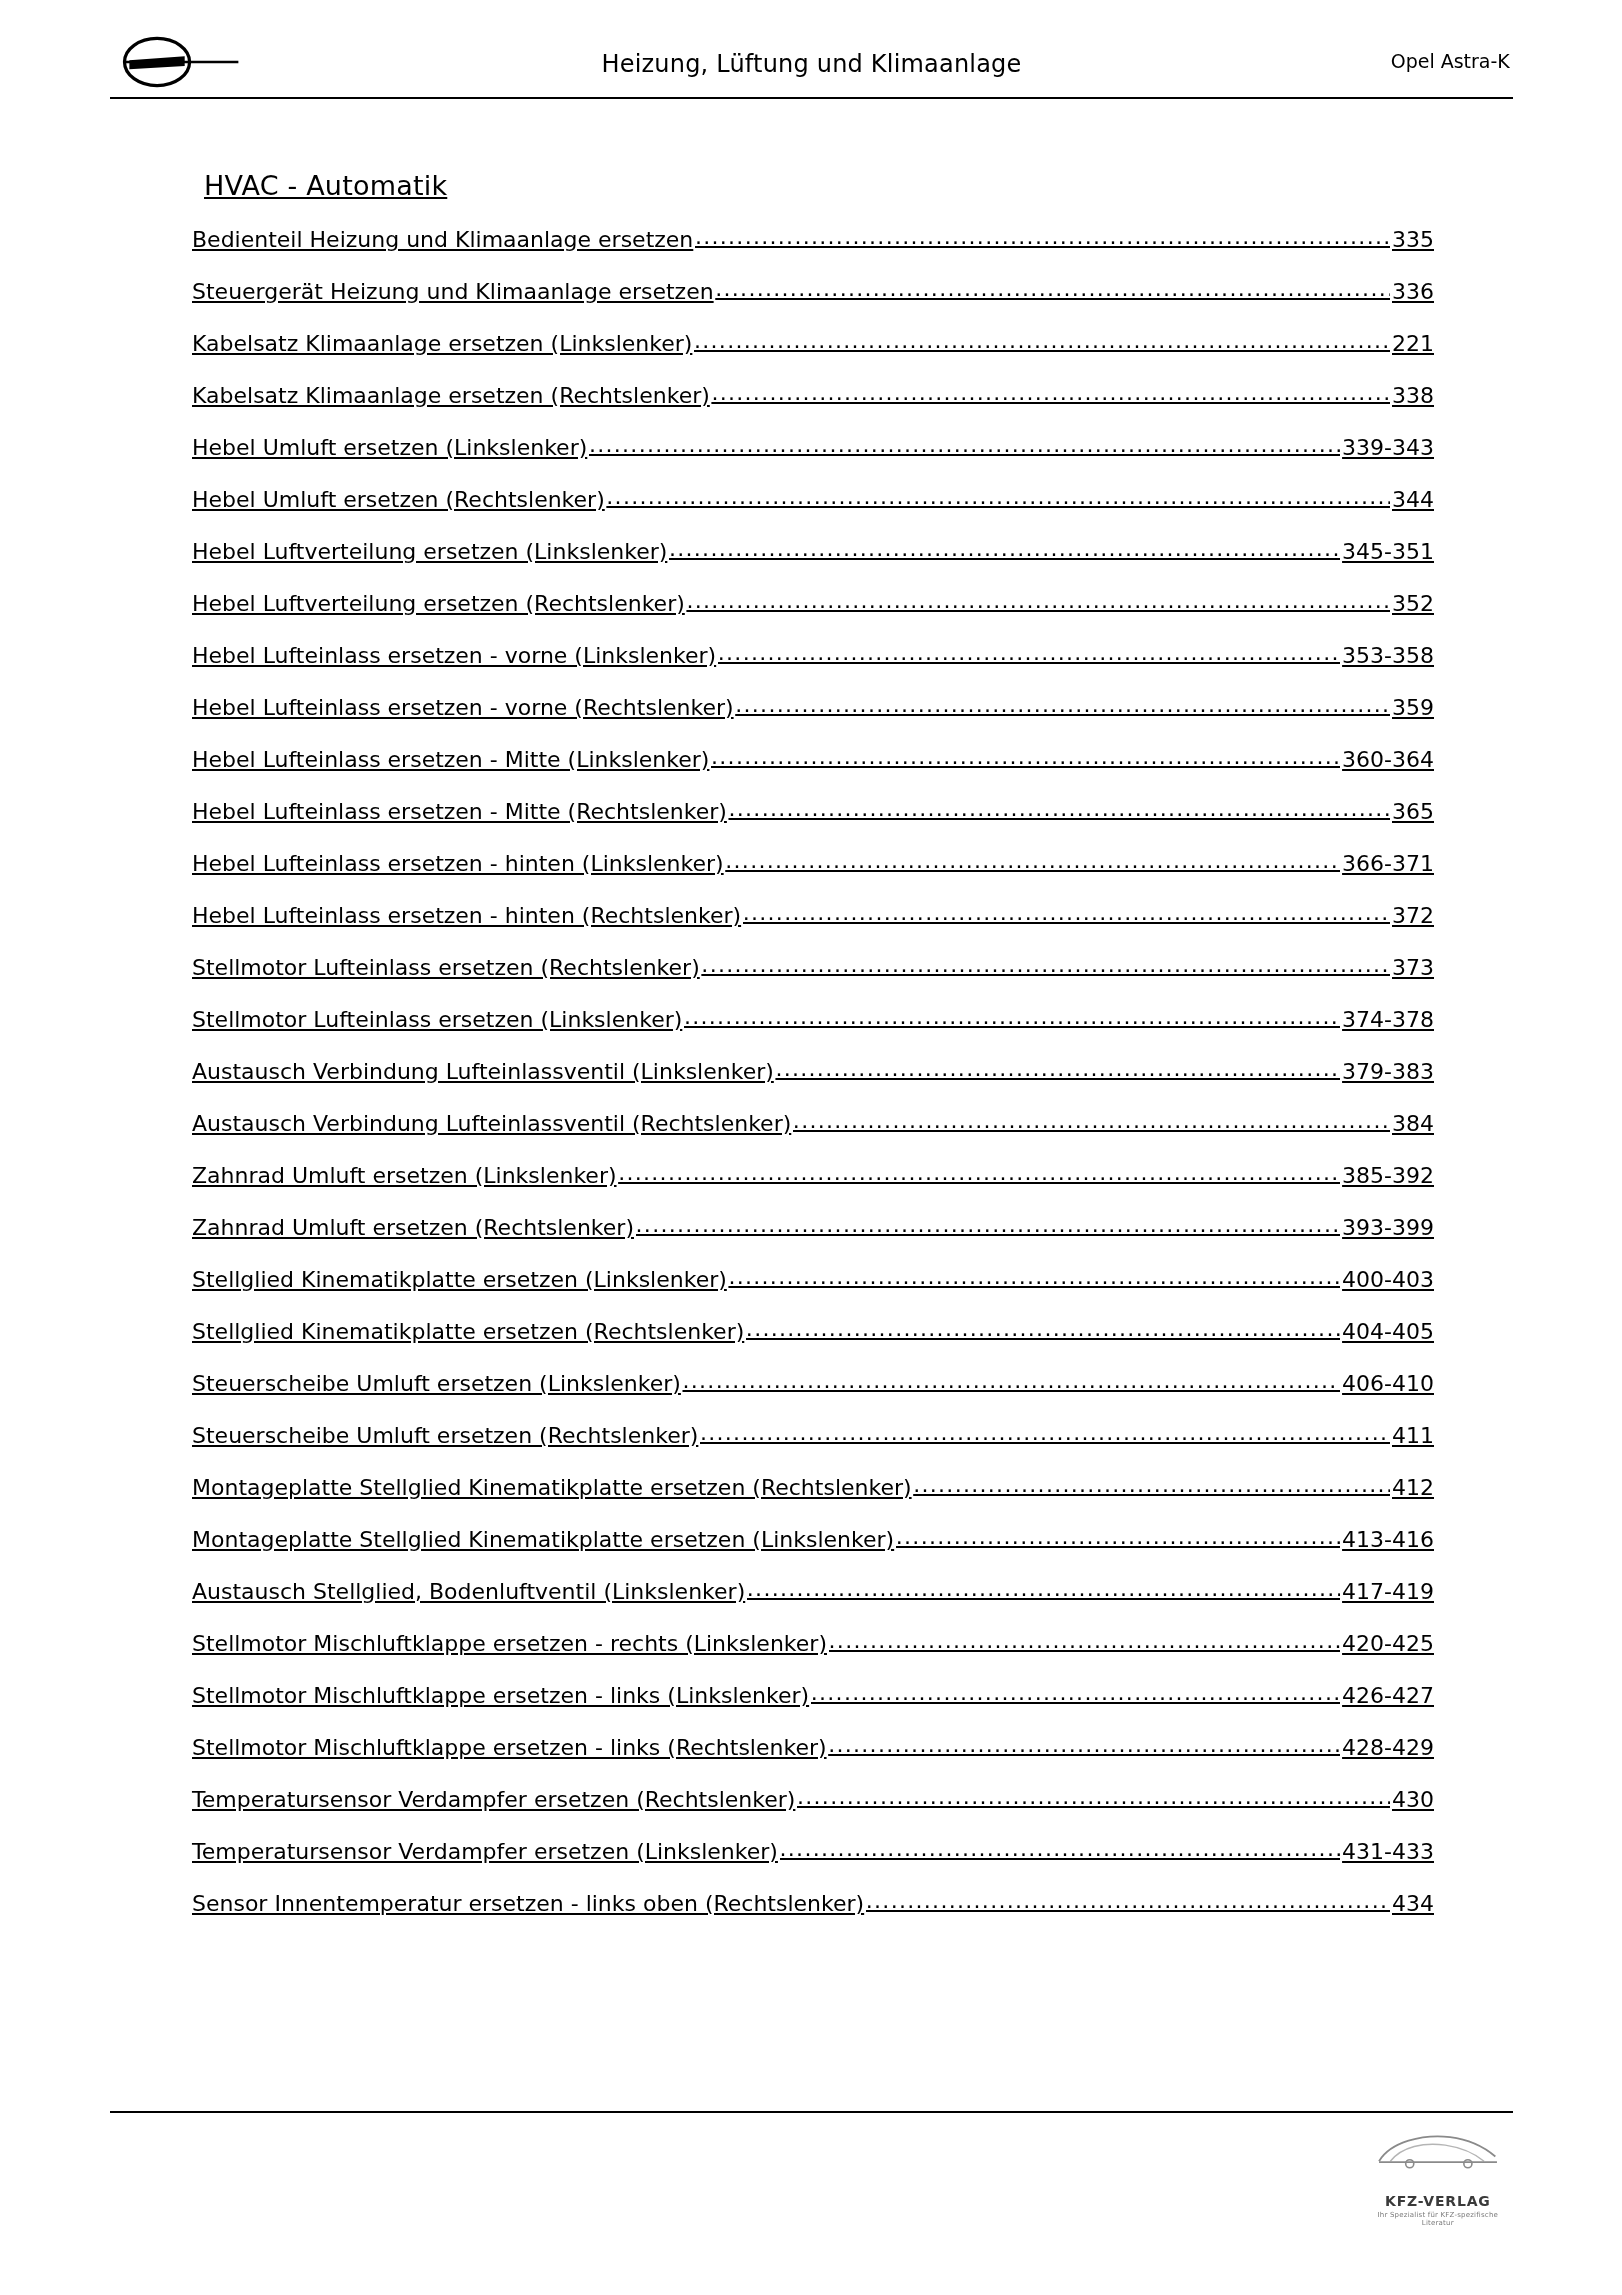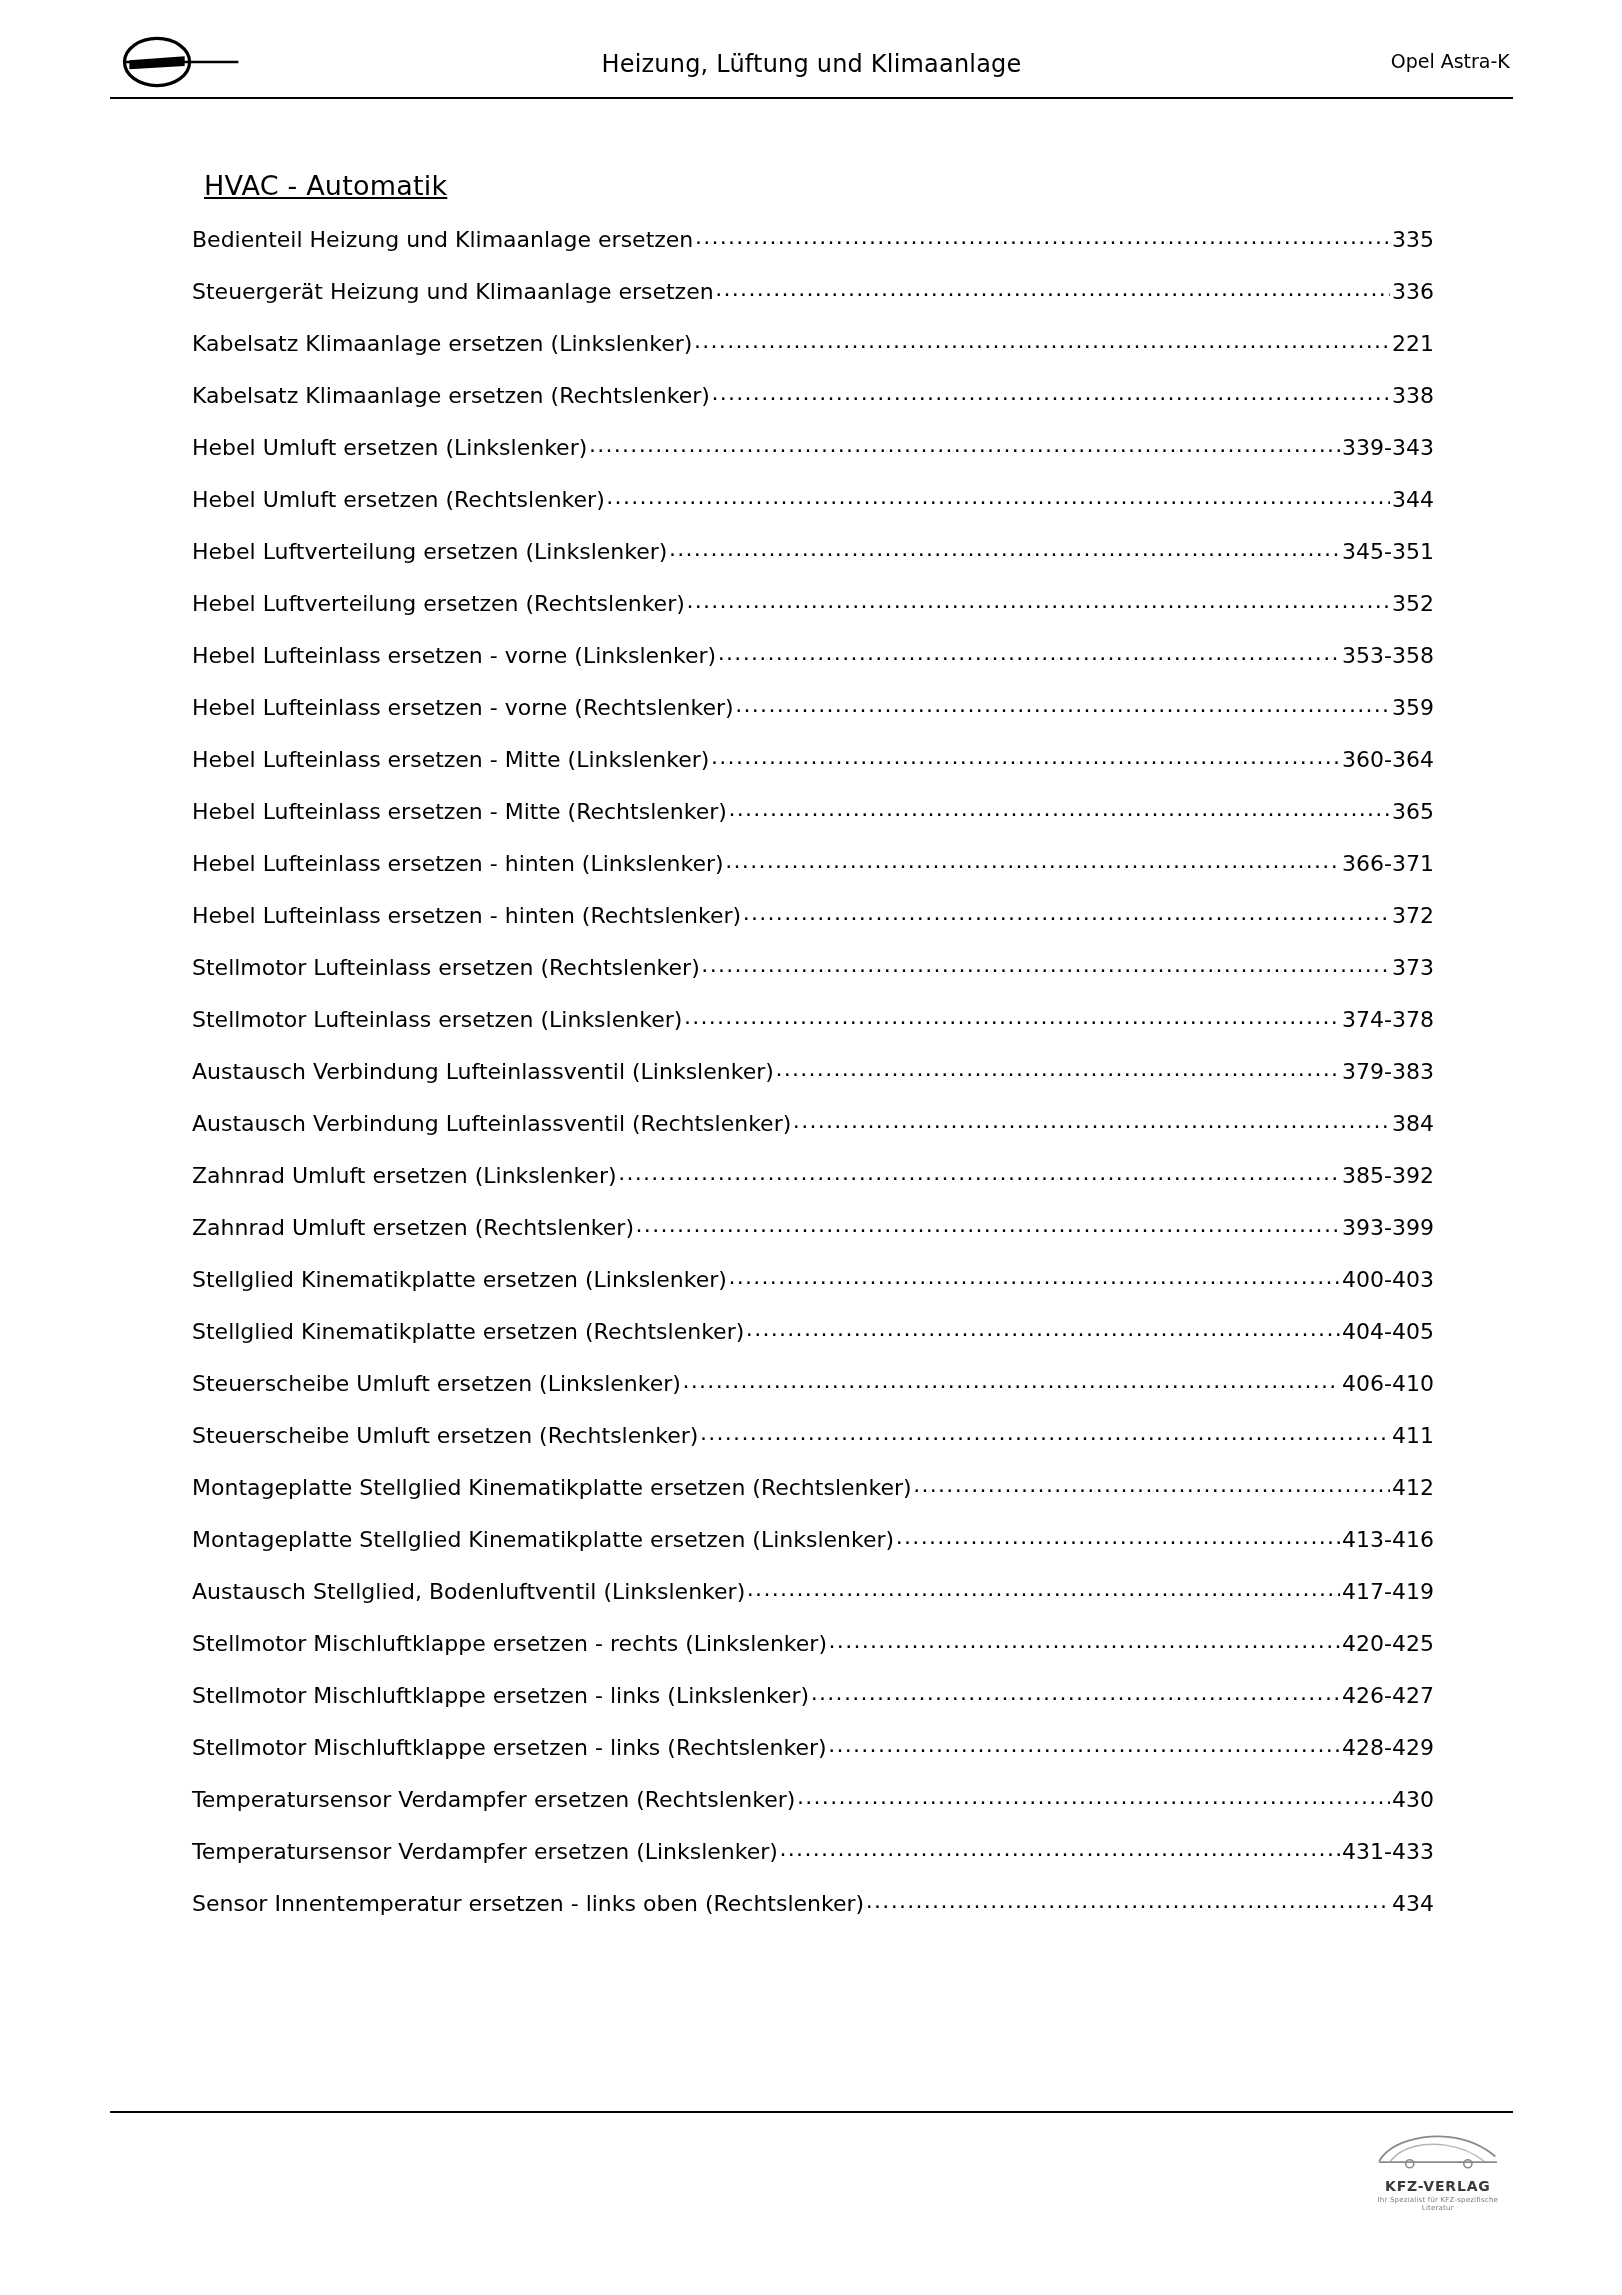--- a/index.html
+++ b/index.html
@@ -82,20 +82,21 @@
     margin: 0;
     padding: 0;
   }
   .toc-entry {
     display: flex;
     align-items: baseline;
     font-size: 22px;
     line-height: 1.0;
     margin-bottom: 30px;
     white-space: nowrap;
+    text-decoration: underline;
   }
   .toc-label {
     flex: 0 0 auto;
   }
   .toc-dots {
     flex: 1 1 auto;
     overflow: hidden;
     margin: 0 1.6px 0 1.6px;
     position: relative;
     top: -3.2px;
@@ -129,21 +130,21 @@
     top: 18px;
     width: 144px;
     height: 80px;
     text-align: center;
   }
   .footer-logo-text {
     font-size: 14px;
     font-weight: bold;
     letter-spacing: 0.8px;
     color: #3a3a3a;
-    margin-top: 4px;
+    margin-top: 19px;
   }
   .footer-logo-sub {
     font-size: 7px;
     color: #7a7a7a;
     letter-spacing: 0.2px;
     margin-top: 2px;
   }
 </style>
 </head>
 <body>

